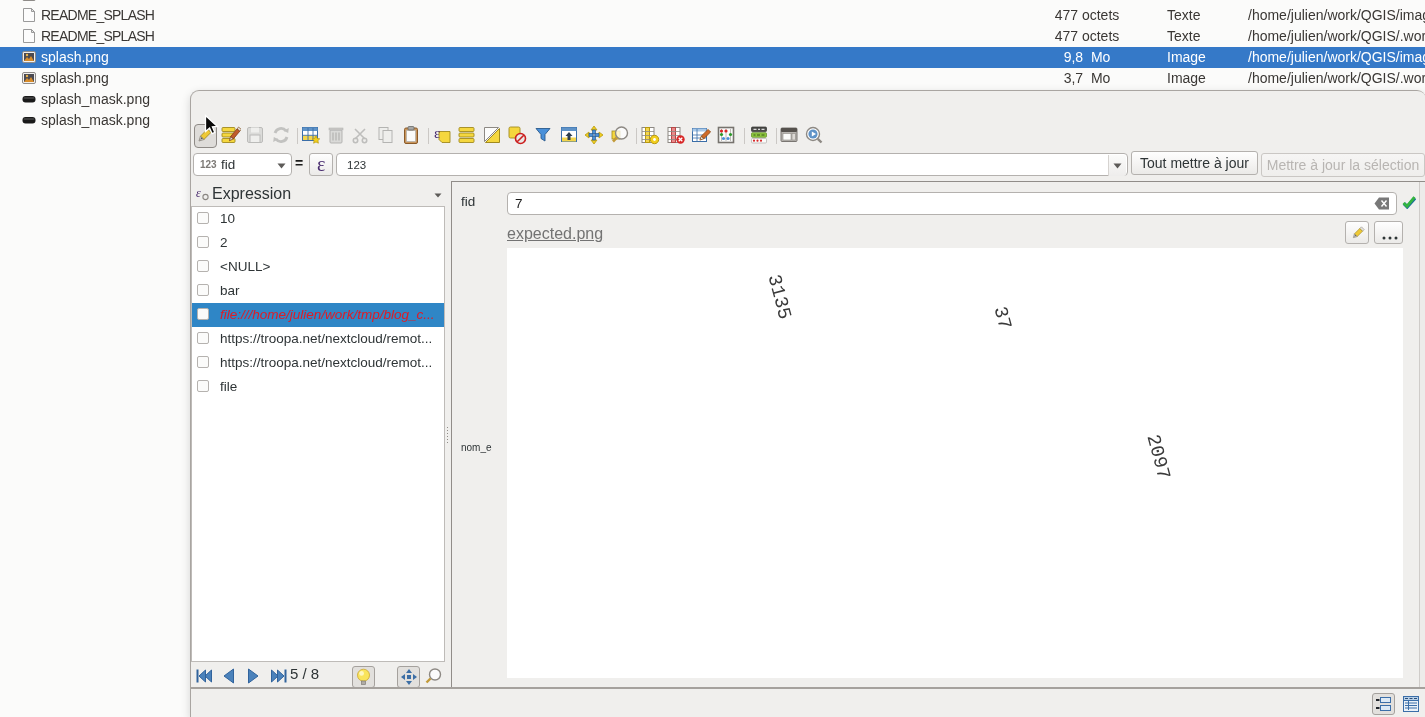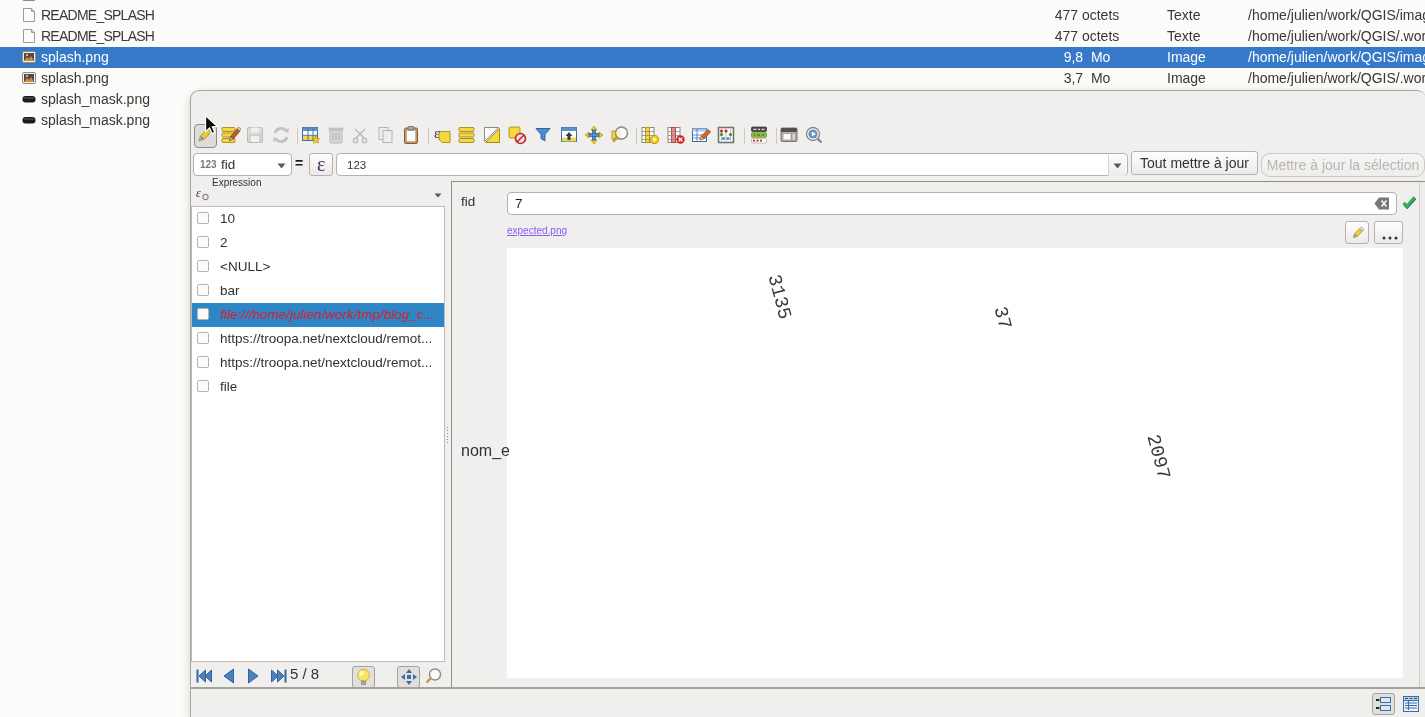--- a/index.html
+++ b/index.html
@@ -24,21 +24,21 @@
   #title { position:absolute; left:14px; right:0; top:4.5px; text-align:center; font-size:14.5px; letter-spacing:0.7px;
     font-weight:bold; color:#6b6763; }
   
   #toolbar { position:absolute; left:0; top:30px; width:100%; height:33px; }
   .tbi { position:absolute; top:4px; width:20px; height:20px; }
   .tsep { position:absolute; top:7px; width:1px; height:16px; background:#cbc8c5; }
   
   .inputbox { position:absolute; background:#ffffff; border:1px solid #b4b1ae; border-radius:4px; }
   .btn { position:absolute; background:linear-gradient(#fefefe,#f3f2f1 60%,#ebeae8);
     border:1px solid #b4b1ae; border-radius:3px; font-size:14px; color:#2e3436; text-align:center; }
-  .btn.dis { color:#b8b5b2; background:linear-gradient(#f6f5f4,#efeeec); border-color:#cac7c4;border-radius:9px; }
+  .btn.dis { color:#b8b5b2; background:linear-gradient(#f6f5f4,#efeeec); border-color:#cac7c4; }
   
   #leftlist { position:absolute; left:0px; top:115px; width:254px; height:456px;
     background:#ffffff; border:1px solid #bebbb8; }
   .li { position:absolute; left:0; width:252px; height:24px; font-size:13.5px; color:#2e3436; }
   .li .cb { position:absolute; left:5px; top:5px; width:12px; height:12px; background:#fbfbfa;
     border:1px solid #b5b2af; border-radius:2px; }
   .li .tx { position:absolute; left:28px; top:4px; white-space:nowrap; overflow:hidden; max-width:220px; }
   .li.sel { background:#2f86c6; }
   .li.sel .tx { color:#e01b24; font-style:italic; }
   #rightpane { position:absolute; left:260px; top:90px; width:976px; height:506px;
@@ -343,21 +343,21 @@
         </svg>
     </div>
     <div class="btn" style="left:940px; top:60px; width:127px; height:24px; line-height:22px;">Tout mettre à jour</div>
     <div class="btn dis" style="left:1070px; top:62px; width:164px; height:24px; line-height:22px;">Mettre à jour la sélection</div>
   </div>
   <div id="exprhdr">
     <svg class="abs" style="left:4px; top:95px;" width="15" height="15" viewBox="0 0 15 15">
       <text x="1" y="11" font-size="12" font-style="italic" font-family="Liberation Serif,serif" fill="#46276b">ε</text>
       <circle cx="10.5" cy="11" r="2.6" fill="none" stroke="#8a8681" stroke-width="1.1"></circle>
     </svg>
-    <span class="abs" style="left:21px; top:86px; font-size:10px; color:#2e3436;">Expression</span>
+    <span class="abs" style="left:21px; top:94px; font-size:16px; color:#2e3436;">Expression</span>
     <svg class="abs" style="left:243px; top:102px;" width="8" height="5">
         <path d="M0.5 0.5 L7.5 0.5 L4 4.5 z" fill="#5d5b58"></path>
       </svg>
   </div>
   <div id="leftlist">
     <div class="li" style="top:0px;">
         <span class="cb"></span>
         <span class="tx">10</span>
       </div>
     <div class="li" style="top:24px;">
@@ -397,21 +397,21 @@
       <span class="abs" style="left:7px; top:3px; font-size:13.5px; color:#1a1a1a;">7</span>
       <svg class="abs" style="right:6px; top:4px;" width="16" height="13" viewBox="0 0 16 13">
         <path d="M5 0.5 H15 V12.5 H5 L0.5 6.5 z" fill="#787878"></path>
         <path d="M7.5 3.5 L12.5 9.5 M12.5 3.5 L7.5 9.5" stroke="#ffffff" stroke-width="1.4"></path>
       </svg>
     </div>
     <svg class="abs" style="left:950px; top:13px;" width="14" height="14" viewBox="0 0 14 14">
       <path d="M2 8.5 L5.2 11.8 L13 3" fill="none" stroke="#1c6d99" stroke-width="3.4"></path>
         <path d="M1.5 8 L5 11.2 L12.5 2.2" fill="none" stroke="#33b540" stroke-width="2.8"></path>
     </svg>
-    <a class="abs" style="left:55px; top:43px; font-size:10px; color:#8b5cf6; text-decoration:underline;">expected.png</a>
+    <a class="abs" style="left:55px; top:43px; font-size:16px; color:#737373; text-decoration:underline;">expected.png</a>
     <div class="btn" style="left:893px; top:39px; width:24px; height:23px;">
       <svg style="position:absolute; left:4px; top:3px;" width="16" height="16" viewBox="0 0 20 20">
         <g transform="rotate(45 10 10)">
           <rect x="7.6" y="1.5" width="4.8" height="3" fill="#e6e3de" stroke="#9a968f" stroke-width="0.8"></rect>
           <rect x="7.6" y="4.5" width="4.8" height="9.5" fill="#efc936" stroke="#a08a1e" stroke-width="0.8"></rect>
           <path d="M7.6 14 h4.8 l-2.4 4.2 z" fill="#d8d5d0" stroke="#8a8680" stroke-width="0.8"></path>
           <path d="M9.2 14 l0.8 2.6 0.8-2.6 z" fill="#5a5854"></path>
         </g>
       </svg>
     </div>
@@ -420,21 +420,21 @@
         <circle cx="2" cy="2" r="1.5" fill="#2e3436"></circle>
           <circle cx="8" cy="2" r="1.5" fill="#2e3436"></circle>
           <circle cx="14" cy="2" r="1.5" fill="#2e3436"></circle>
       </svg>
     </div>
     <div class="abs" style="left:55px; top:66px; width:896px; height:430px; background:#ffffff;">
       <div class="rot" style="left:272px; top:49px;">3135</div>
       <div class="rot" style="left:495px; top:70px;">37</div>
       <div class="rot" style="left:651px; top:209px;">2097</div>
     </div>
-    <span class="abs" style="left:9px; top:260px; font-size:16px; color:#2e3436;">nom_e</span>
+    <span class="abs" style="left:9px; top:260px; font-size:10px; color:#2e3436;">nom_e</span>
   </div>
   <div id="navrow">
     <svg class="abs" style="left:5px; top:4px;" width="17" height="18" viewBox="0 0 17 18">
       <path d="M1.5 2.5 V15.5" stroke="#31639c" stroke-width="2"></path>
       <path d="M3 9 L9.5 3 V15 z" fill="#4b82bb" stroke="#31639c" stroke-width="1"></path>
       <path d="M9 9 L15.5 3 V15 z" fill="#4b82bb" stroke="#31639c" stroke-width="1"></path>
     </svg>
     <svg class="abs" style="left:30px; top:4px;" width="16" height="18" viewBox="0 0 16 18">
       <path d="M3 9 L12.5 2 V16 z" fill="#4b82bb" stroke="#31639c" stroke-width="1"></path>
     </svg>

